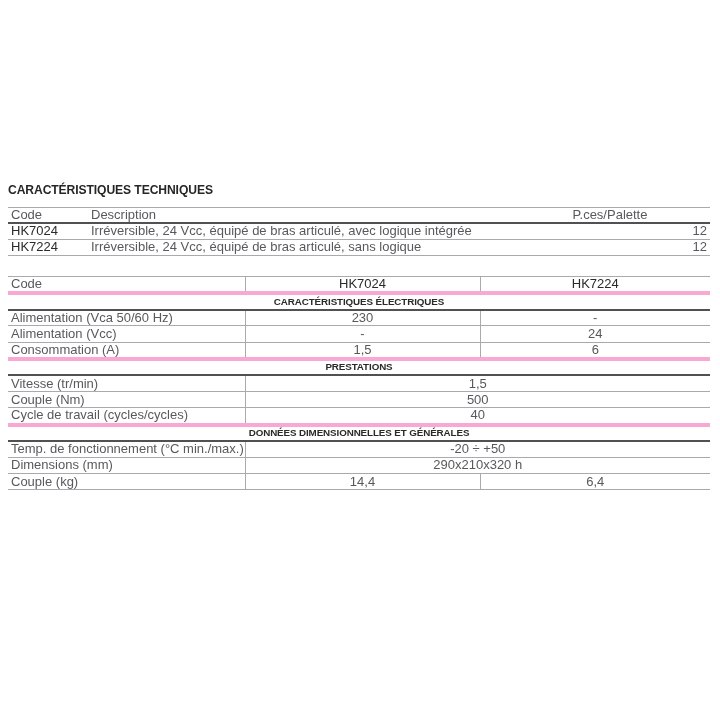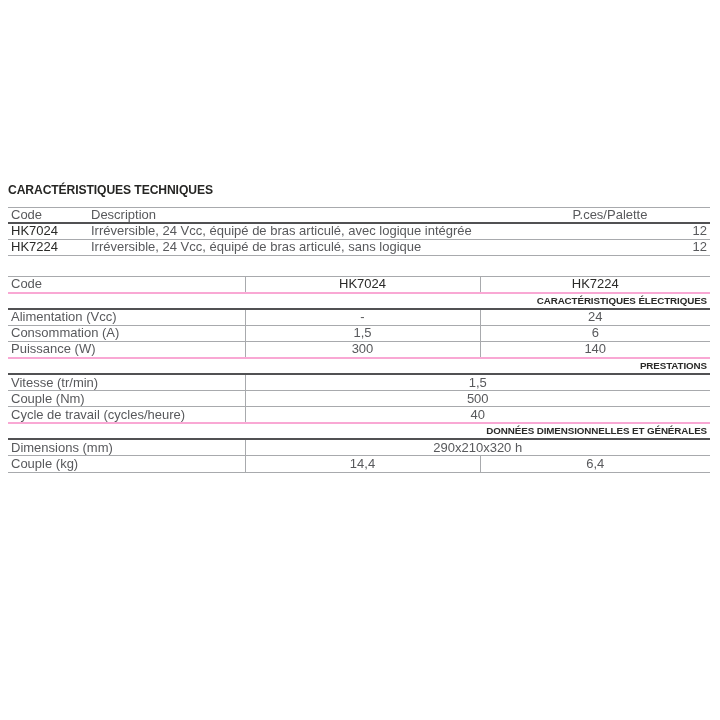--- a/index.html
+++ b/index.html
@@ -48,23 +48,23 @@
   .bold { font-weight: normal; color: #2a2a28; }
   .center { text-align: right; }
   .left { text-align: left; }
 
   
   .t2 .hdr2 td { border-top: 1px solid #a8aaad; }
   .t2 td.vline { border-right: 1px solid #a8aaad; }
   .t2 td.section {
     font-weight: bold; color: #2a2a28; font-size: 9.8px;
     letter-spacing: -0.1px;
-    border-top: 2px solid #f9a8d4;
+    border-top: 4px solid #f9a8d4;
     border-bottom: 2px solid #515153;
-    text-align: right;
+    text-align: center;
   }
   .t2 tr.srow td { border-bottom: 1px solid #a8aaad; }
   .t2 td.val { text-align: center; }
 </style>
 </head>
 <body>
 
 <div class="page">
 
   <h1 class="title">CARACTÉRISTIQUES TECHNIQUES</h1>
@@ -107,51 +107,55 @@
         <td class="left vline">Code</td>
         <td class="val bold vline">HK7024</td>
         <td class="val bold">HK7224</td>
       </tr>
     </thead>
     <tbody>
         <tr class="sectionrow">
           <td class="section" colspan="3">CARACTÉRISTIQUES ÉLECTRIQUES</td>
         </tr>
         <tr class="srow">
+          <td class="left vline">Alimentation (Vca 50/60 Hz)</td>
+          <td class="val vline">230</td>
+          <td class="val">-</td>
+        </tr>
+        <tr class="srow">
           <td class="left vline">Alimentation (Vcc)</td>
           <td class="val vline">-</td>
           <td class="val">24</td>
         </tr>
         <tr class="srow">
           <td class="left vline">Consommation (A)</td>
           <td class="val vline">1,5</td>
           <td class="val">6</td>
-        </tr>
-        <tr class="srow">
-          <td class="left vline">Puissance (W)</td>
-          <td class="val vline">300</td>
-          <td class="val">140</td>
         </tr>
         <tr class="sectionrow">
           <td class="section" colspan="3">PRESTATIONS</td>
         </tr>
         <tr class="srow">
           <td class="left vline">Vitesse (tr/min)</td>
           <td class="val" colspan="2">1,5</td>
         </tr>
         <tr class="srow">
           <td class="left vline">Couple (Nm)</td>
           <td class="val" colspan="2">500</td>
         </tr>
         <tr class="srow">
-          <td class="left vline">Cycle de travail (cycles/heure)</td>
+          <td class="left vline">Cycle de travail (cycles/cycles)</td>
           <td class="val" colspan="2">40</td>
         </tr>
         <tr class="sectionrow">
           <td class="section" colspan="3">DONNÉES DIMENSIONNELLES ET GÉNÉRALES</td>
+        </tr>
+        <tr class="srow">
+          <td class="left vline">Temp. de fonctionnement (°C min./max.)</td>
+          <td class="val" colspan="2">-20 ÷ +50</td>
         </tr>
         <tr class="srow">
           <td class="left vline">Dimensions (mm)</td>
           <td class="val" colspan="2">290x210x320 h</td>
         </tr>
         <tr class="srow">
           <td class="left vline">Couple (kg)</td>
           <td class="val vline">14,4</td>
           <td class="val">6,4</td>
         </tr>

